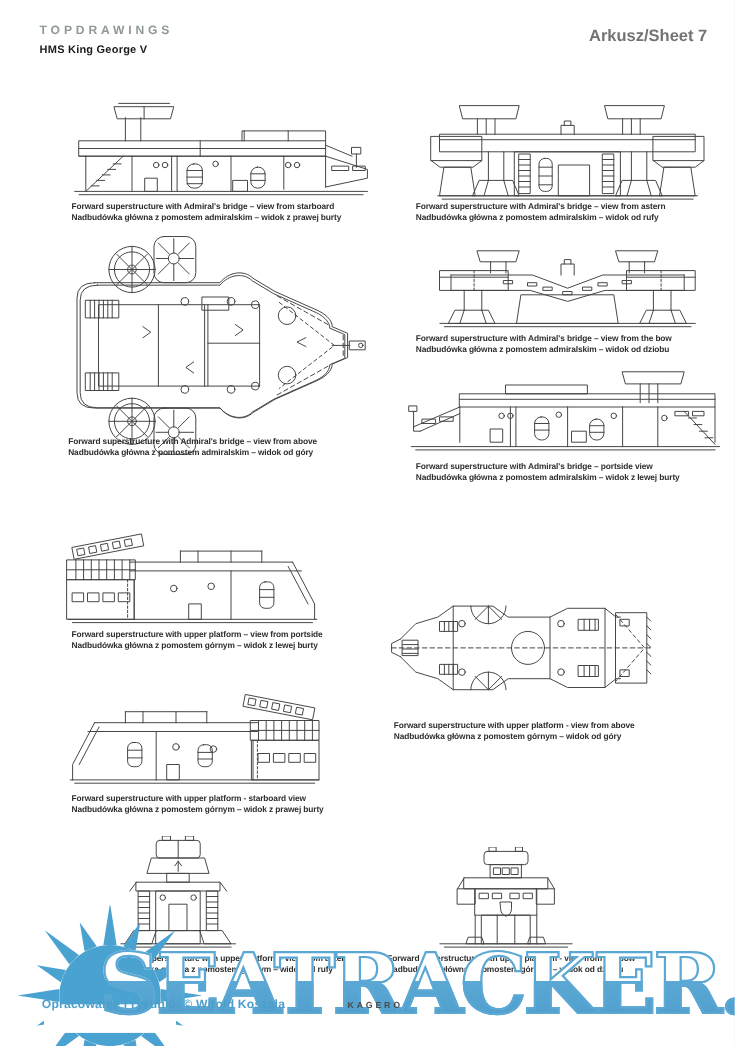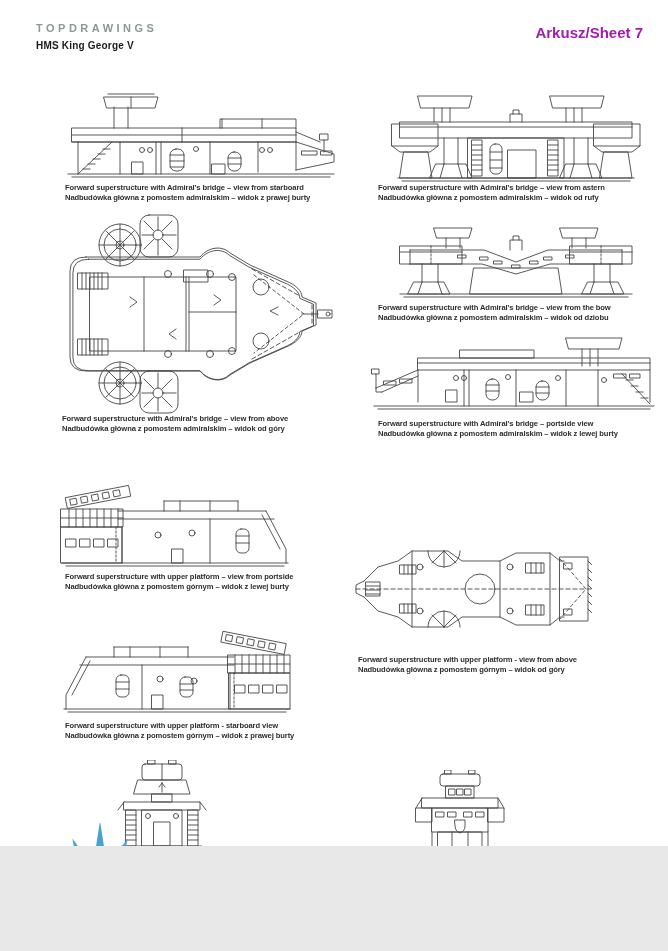--- a/index.html
+++ b/index.html
@@ -6,34 +6,34 @@
     --ink:#454545;
     --cap:#2e2e2e;
     --blue:#57a7d3;
     --blue-deep:#4aa2d1;
     --gray-brand:#8d9898;
   }
   *{margin:0;padding:0;box-sizing:border-box;}
   html,body{background:#e8e8e8;}
   body{font-family:"Liberation Sans",sans-serif;}
   .page{
-    position:relative;width:668px;height:846px;background:#ffffff;
+    position:relative;width:668px;height:951px;background:#ffffff;
     margin:0 auto;overflow:hidden;
   }
   .brand{
     position:absolute;left:36px;top:22px;
     font-size:11px;letter-spacing:3.5px;color:var(--gray-brand);font-weight:bold;
   }
   .ship-title{
     position:absolute;left:36px;top:40px;
     font-size:10px;font-weight:bold;color:#1b1b1b;letter-spacing:.2px;
   }
   .sheet-label{
     position:absolute;right:25px;top:24px;
-    font-size:15px;font-weight:bold;color:#a21caf;
+    font-size:15px;font-weight:bold;color:#737373;
   }
   svg.draw{position:absolute;}
   svg.draw *{vector-effect:non-scaling-stroke;}
   .ink{stroke:var(--ink);fill:none;stroke-width:.9;stroke-linejoin:round;stroke-linecap:square;}
   .cap{position:absolute;width:300px;color:var(--cap);}
   .cap div{
     font-size:7.6px;font-weight:bold;line-height:1.28;letter-spacing:-0.1px;
     transform-origin:left top;
   }
   .sun{position:absolute;left:-8px;top:823px;z-index:10;}
@@ -229,21 +229,21 @@
         <path d="M118 49 h13 M118 55 h13"></path>
       <rect x="168" y="45" width="13" height="19" rx="6"></rect>
         <path d="M168 51 h13 M168 57 h13"></path>
       <rect x="78" y="54" width="11" height="12"></rect>
         <rect x="152" y="56" width="13" height="10"></rect>
       <rect x="246" y="38" width="12" height="4"></rect>
         <rect x="262" y="38" width="10" height="4"></rect>
     </g>
   </svg>
 
-  <div class="cap" style="left:62px;top:414px">
+  <div class="cap" style="left:62px;top:397px">
     <div>Forward superstructure with Admiral's bridge – view from above</div>
     <div>Nadbudówka główna z pomostem admiralskim – widok od góry</div>
   </div>
   <div class="cap" style="left:378px;top:419px">
     <div>Forward superstructure with Admiral's bridge – portside view</div>
     <div>Nadbudówka główna z pomostem admiralskim – widok z lewej burty</div>
   </div>
 
   <svg class="draw" style="left:60px;top:483px" width="232" height="88" viewBox="0 0 232 88">
     <g class="ink">

